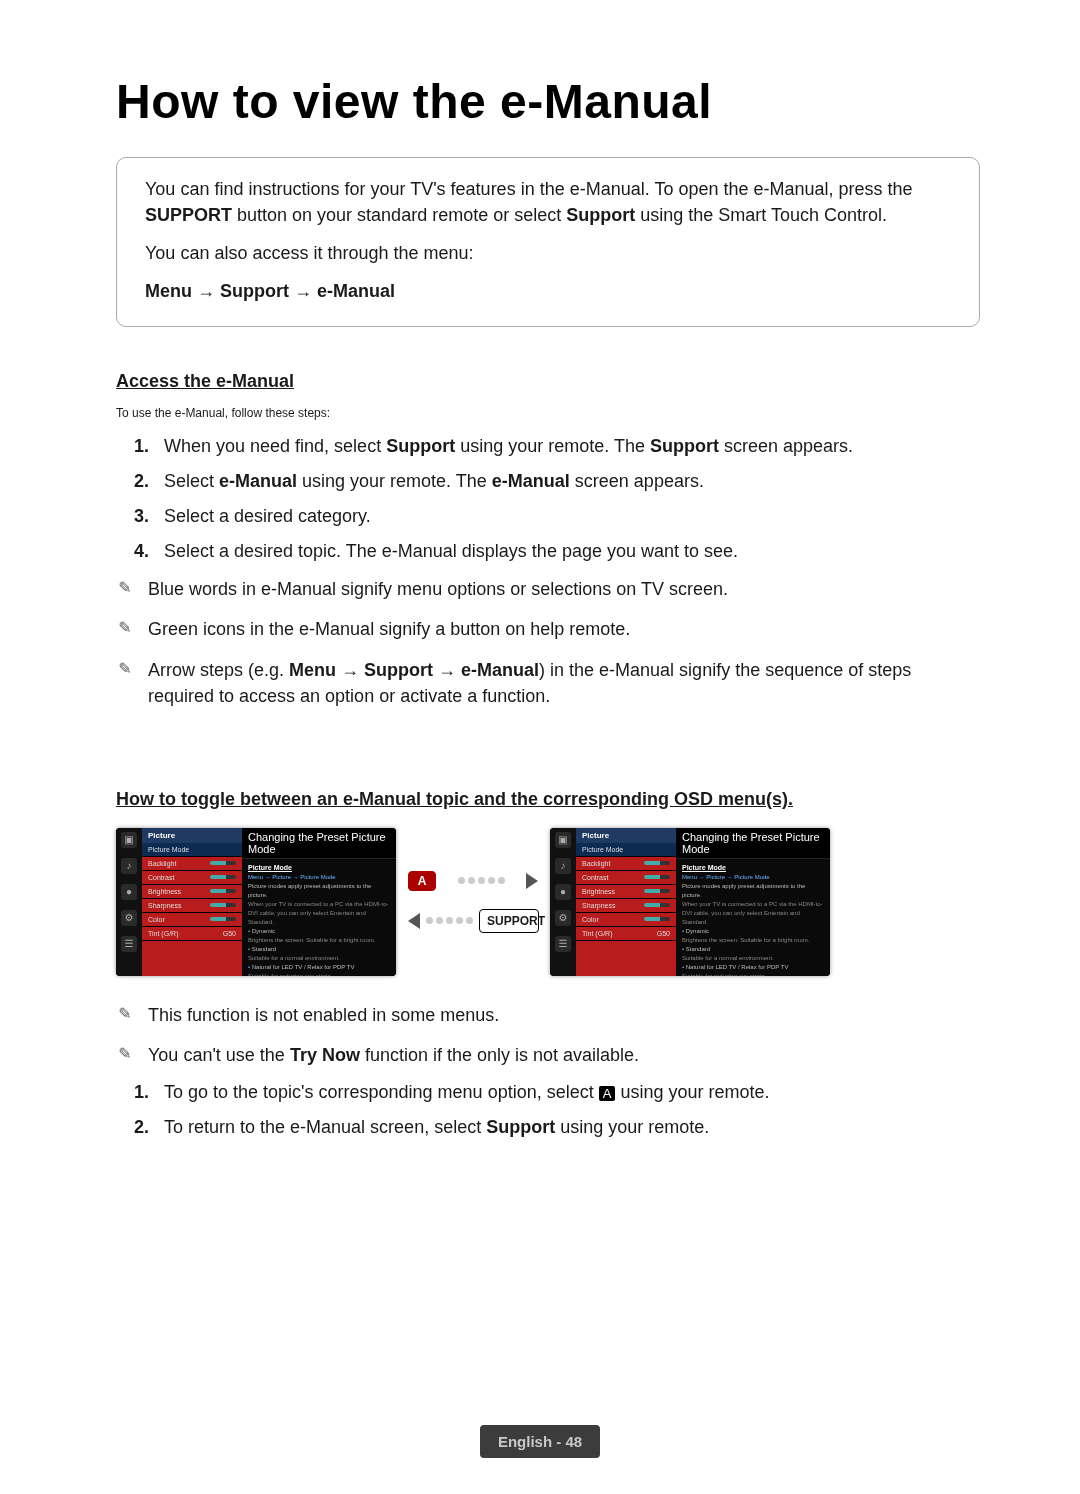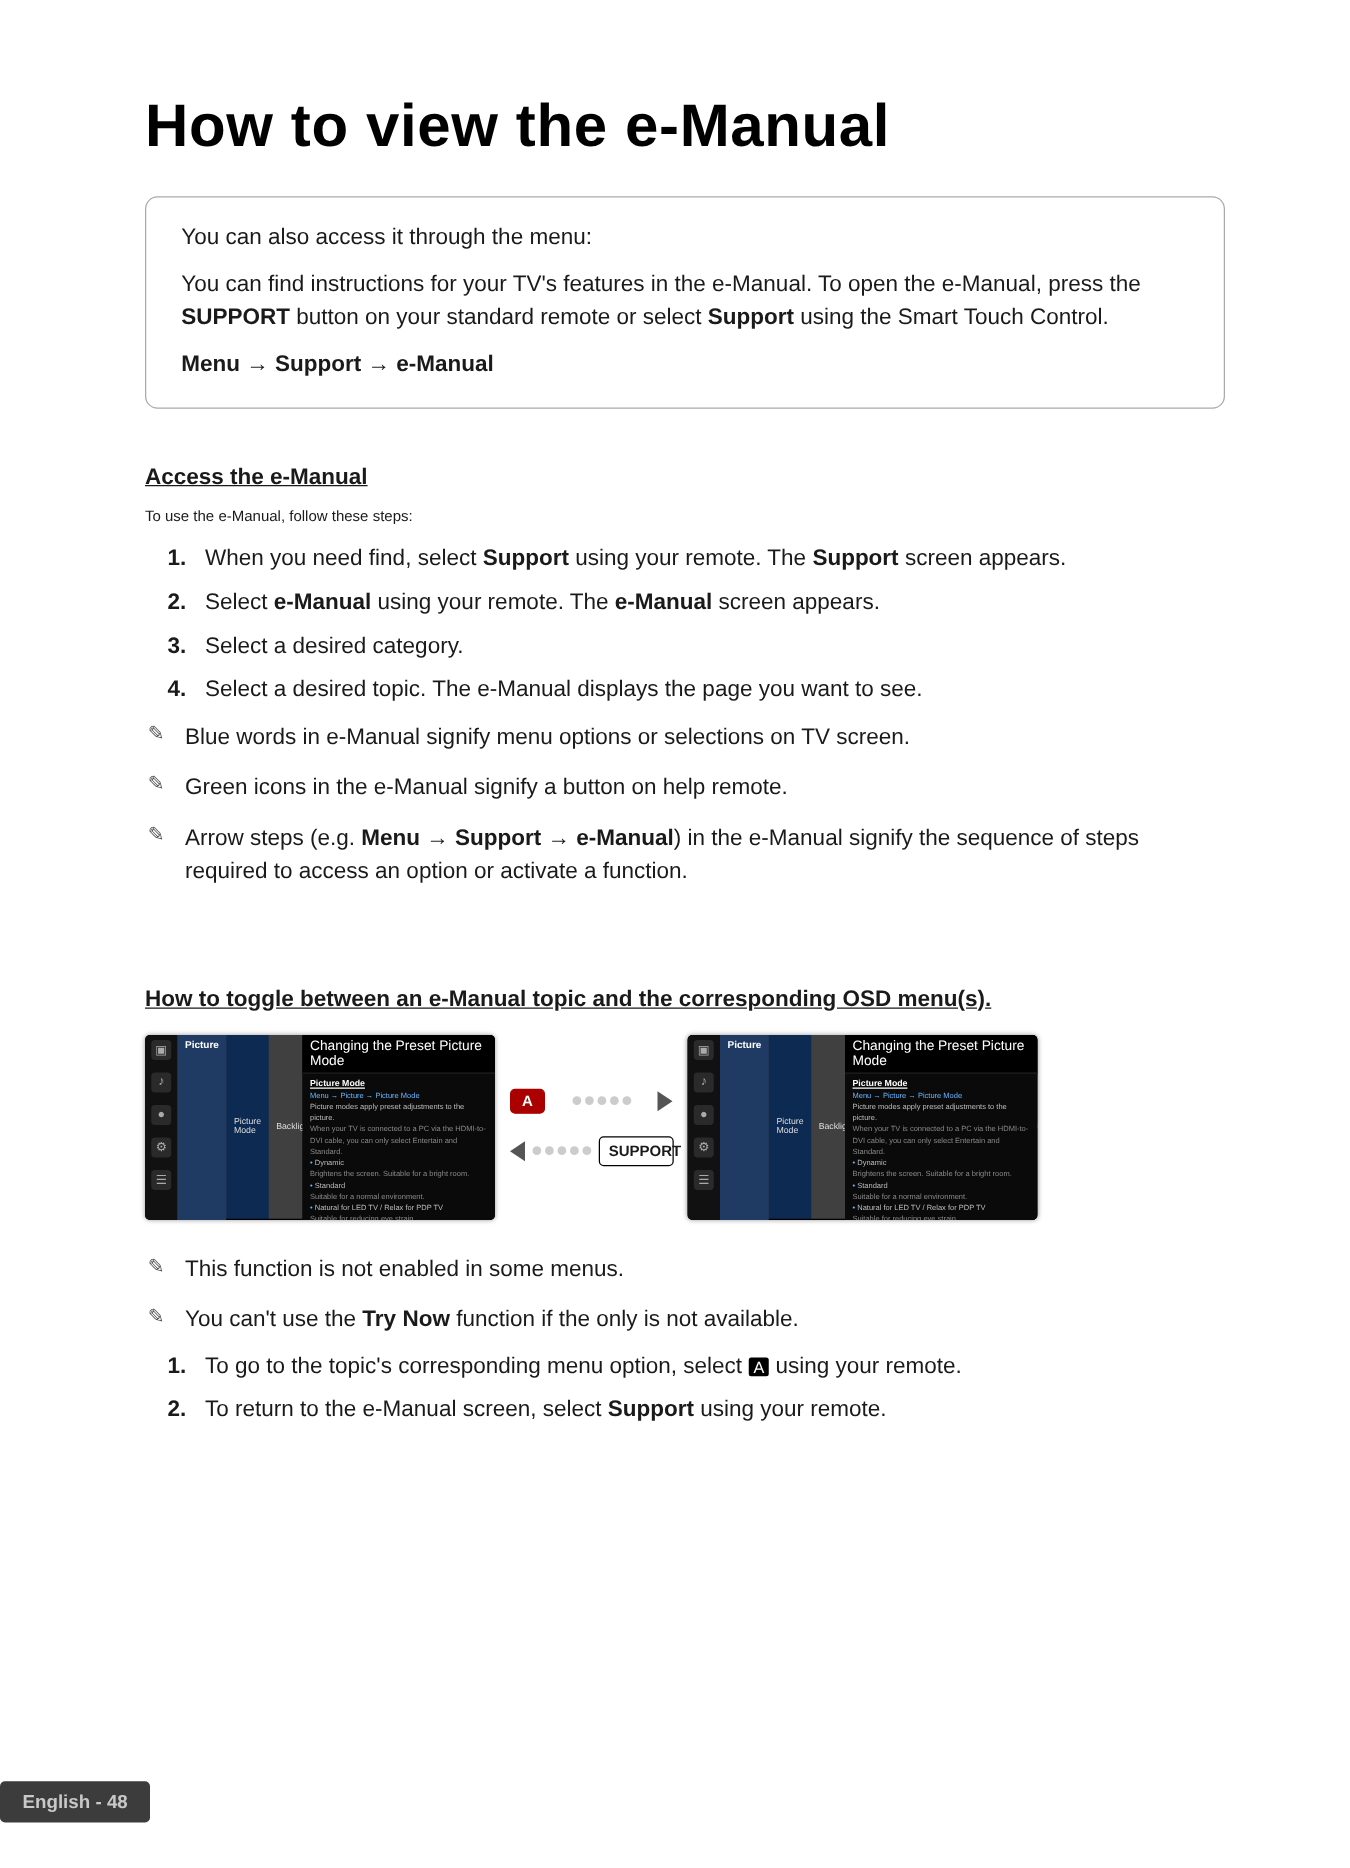--- a/index.html
+++ b/index.html
@@ -16,21 +16,21 @@
   ol.steps .num{font-weight:700;min-width:20px}
   .notes{list-style:none;padding:0;margin:0 0 0 0;font-size:18px}
   .notes li{display:flex;gap:14px;margin:0 0 14px 0;line-height:1.45}
   .note-icon{flex:0 0 18px;text-align:center;font-size:16px;color:#555}
   .b{font-weight:700}
   
   .shots{display:flex;align-items:center;gap:12px;margin:18px 0 26px 0}
   .tv{width:280px;height:148px;background:#000;border-radius:4px;display:flex;font-size:7px;color:#ddd;overflow:hidden;box-shadow:0 0 4px rgba(0,0,0,.4)}
   .tv-icons{width:26px;background:#111;display:flex;flex-direction:column;align-items:center;padding-top:4px;gap:10px}
   .ico{width:16px;height:16px;border-radius:3px;background:#2a2a2a;color:#aaa;display:flex;align-items:center;justify-content:center;font-size:10px}
-  .tv-menu{width:100px;background:#404040;display:flex;flex-direction:row}
+  .tv-menu{width:100px;background:#b91c1c;display:flex;flex-direction:column}
   .tv-menu .hdr{background:#1f3a63;color:#fff;padding:3px 6px;font-size:8px;font-weight:700}
   .tv-menu .row{padding:3px 6px;border-bottom:1px solid #000;display:flex;justify-content:space-between;align-items:center}
   .tv-menu .row.sel{background:#0d2a52}
   .bar{display:inline-block;width:26px;height:4px;background:linear-gradient(90deg,#4aa 0 60%, #333 60% 100%);border-radius:2px}
   .tv-content{flex:1;background:#0a0a0a;display:flex;flex-direction:column}
   .tv-content .title{background:#000;color:#fff;font-size:11px;padding:3px 6px;border-bottom:1px solid #222}
   .tv-content .body{padding:4px 6px;font-size:6px;line-height:1.5;color:#bcbcbc}
   .tv-content .pm{color:#fff;font-weight:700;text-decoration:underline;font-size:7px}
   .tv-content .path{color:#6ab5ff;font-size:6px}
   .bullet{color:#6ab5ff}
@@ -38,34 +38,34 @@
   .remote{width:130px;display:flex;flex-direction:column;align-items:center;gap:18px}
   .remote-row{display:flex;align-items:center;gap:6px;width:100%}
   .arrow-l{width:0;height:0;border-top:8px solid transparent;border-bottom:8px solid transparent;border-right:12px solid #555}
   .arrow-r{width:0;height:0;border-top:8px solid transparent;border-bottom:8px solid transparent;}
   .dots{flex:1;display:flex;gap:3px;justify-content:center}
   .dot{width:7px;height:7px;border-radius:50%;background:#ccc}
   .key{border:1.5px solid #000;border-radius:4px;padding:4px 7px;font-size:12px;font-weight:700;min-width:44px;text-align:center}
   .key-a{background:#a00;color:#fff;border-color:#a00;font-family:'Arial Black',Arial;font-size:12px;min-width:16px;padding:2px 5px}
   .mini-key-a{display:inline-block;background:#000;color:#fff;font-family:'Arial Black',Arial;font-size:13px;padding:1px 4px;border-radius:2px;line-height:1;vertical-align:middle}
   
-  .footer{position:absolute;left:0;right:0;bottom:36px;text-align:left}
+  .footer{position:absolute;left:0;right:0;bottom:36px;text-align:center}
   .footer-pill{display:inline-block;background:#3c3c3c;color:#c8c8c8;padding:8px 18px;border-radius:4px;font-size:15px;font-weight:700}
 </style>
 </head>
 <body>
 
 <div class="page">
   <h1>How to view the e-Manual</h1>
 
   <div class="intro-box">
-    <p>You can also access it through the menu:</p>
     <p>
       <span>You can find instructions for your TV's features in the e-Manual. To open the e-Manual, press the </span><span class="bold">SUPPORT</span><span> button on your standard remote or select </span><span class="bold">Support</span><span> using the Smart Touch Control.</span>
     </p>
+    <p>You can also access it through the menu:</p>
     <p class="bold">Menu → Support → e-Manual</p>
   </div>
 
   <div class="section-title">Access the e-Manual</div>
   <p class="body-text">To use the e-Manual, follow these steps:</p>
 
   <ol class="steps">
     <li>
         <span class="num">1.</span>
         <span><span>When you need find, select </span><span class="b">Support</span><span> using your remote. The </span><span class="b">Support</span><span> screen appears.</span></span>

